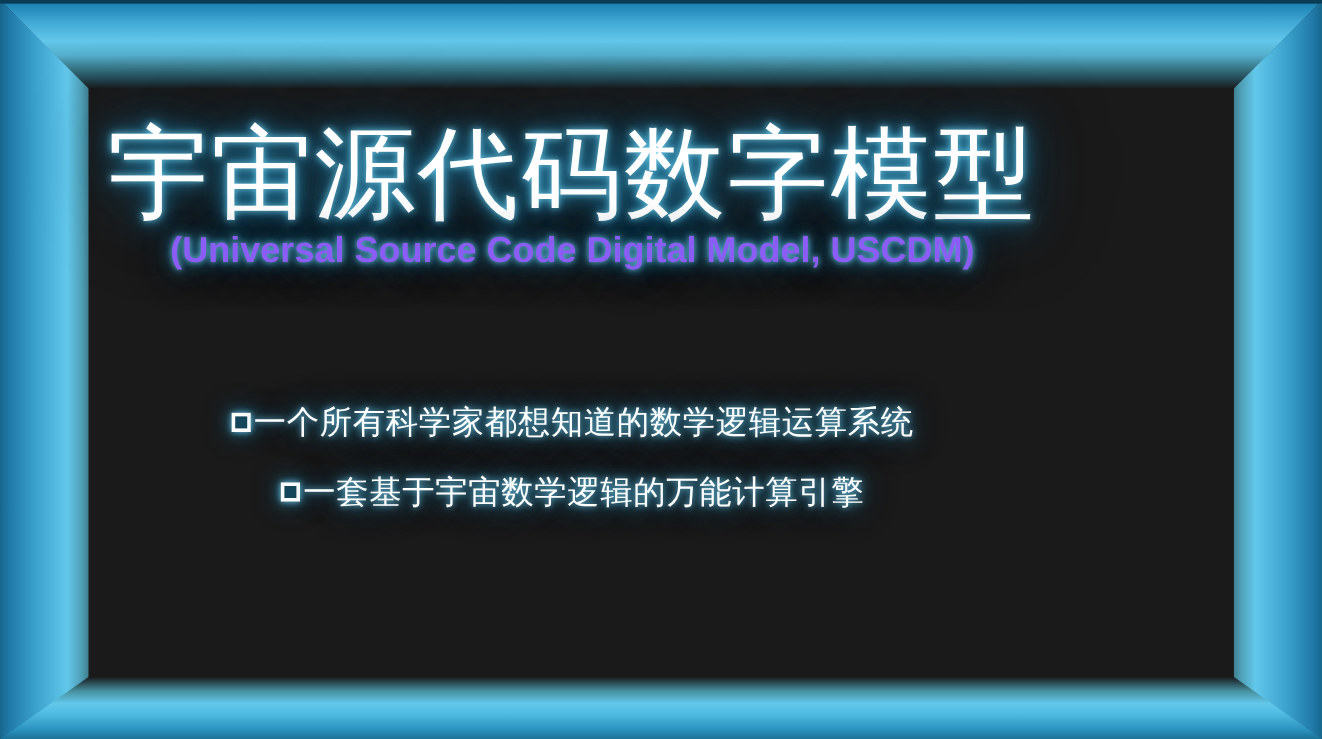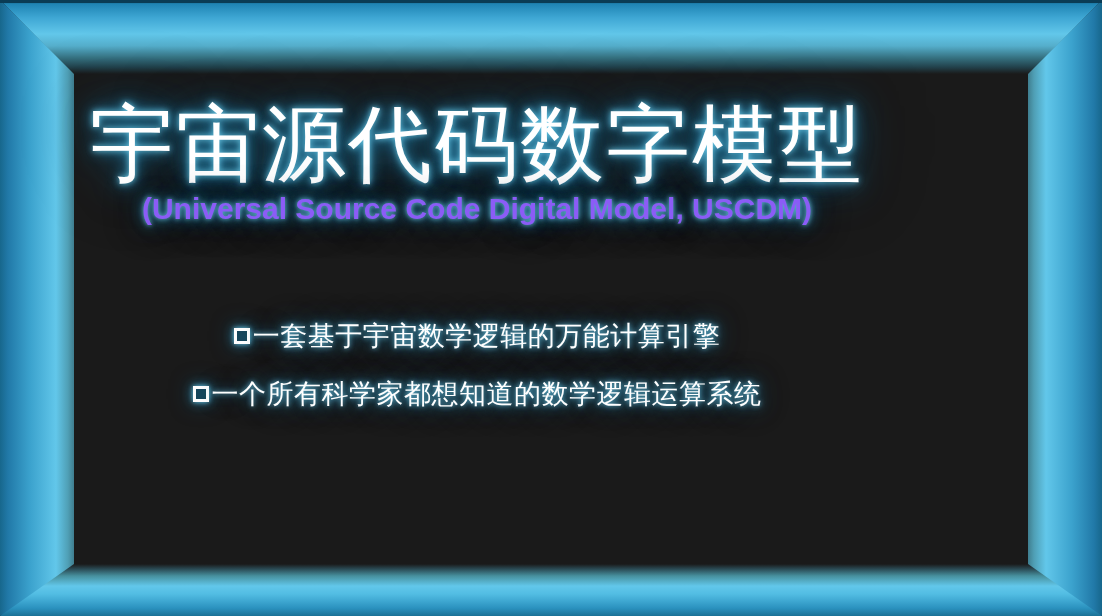--- a/index.html
+++ b/index.html
@@ -96,20 +96,21 @@
   
   .content {
     position: absolute;
     left: 74px;
     top: 74px;
     width: 806px;
     height: 490px;
     display: flex;
     flex-direction: column;
     align-items: center;
+    gap: 16px;
   }
 
   .title-block {
     margin-top: 28px;
     text-align: center;
     width: 100%;
   }
 
   .main-title {
     font-family: "DejaVu Sans", "Liberation Sans", sans-serif;
@@ -201,24 +202,24 @@
 
     <div class="title-block">
       <div class="main-title">宇宙源代码数字模型</div>
       <div class="sub-title">(Universal Source Code Digital Model, USCDM)</div>
     </div>
 
     <div class="bullets">
 
       <div class="bullet-row">
         <span class="bullet-marker"></span>
+        <span class="bullet-text">一个所有科学家都想知道的数学逻辑运算系统</span>
+      </div>
+
+      <div class="bullet-row">
+        <span class="bullet-marker"></span>
         <span class="bullet-text">一套基于宇宙数学逻辑的万能计算引擎</span>
       </div>
 
-      <div class="bullet-row">
-        <span class="bullet-marker"></span>
-        <span class="bullet-text">一个所有科学家都想知道的数学逻辑运算系统</span>
-      </div>
-
     </div>
 
   </div>
 </div>
 
 </body></html>

